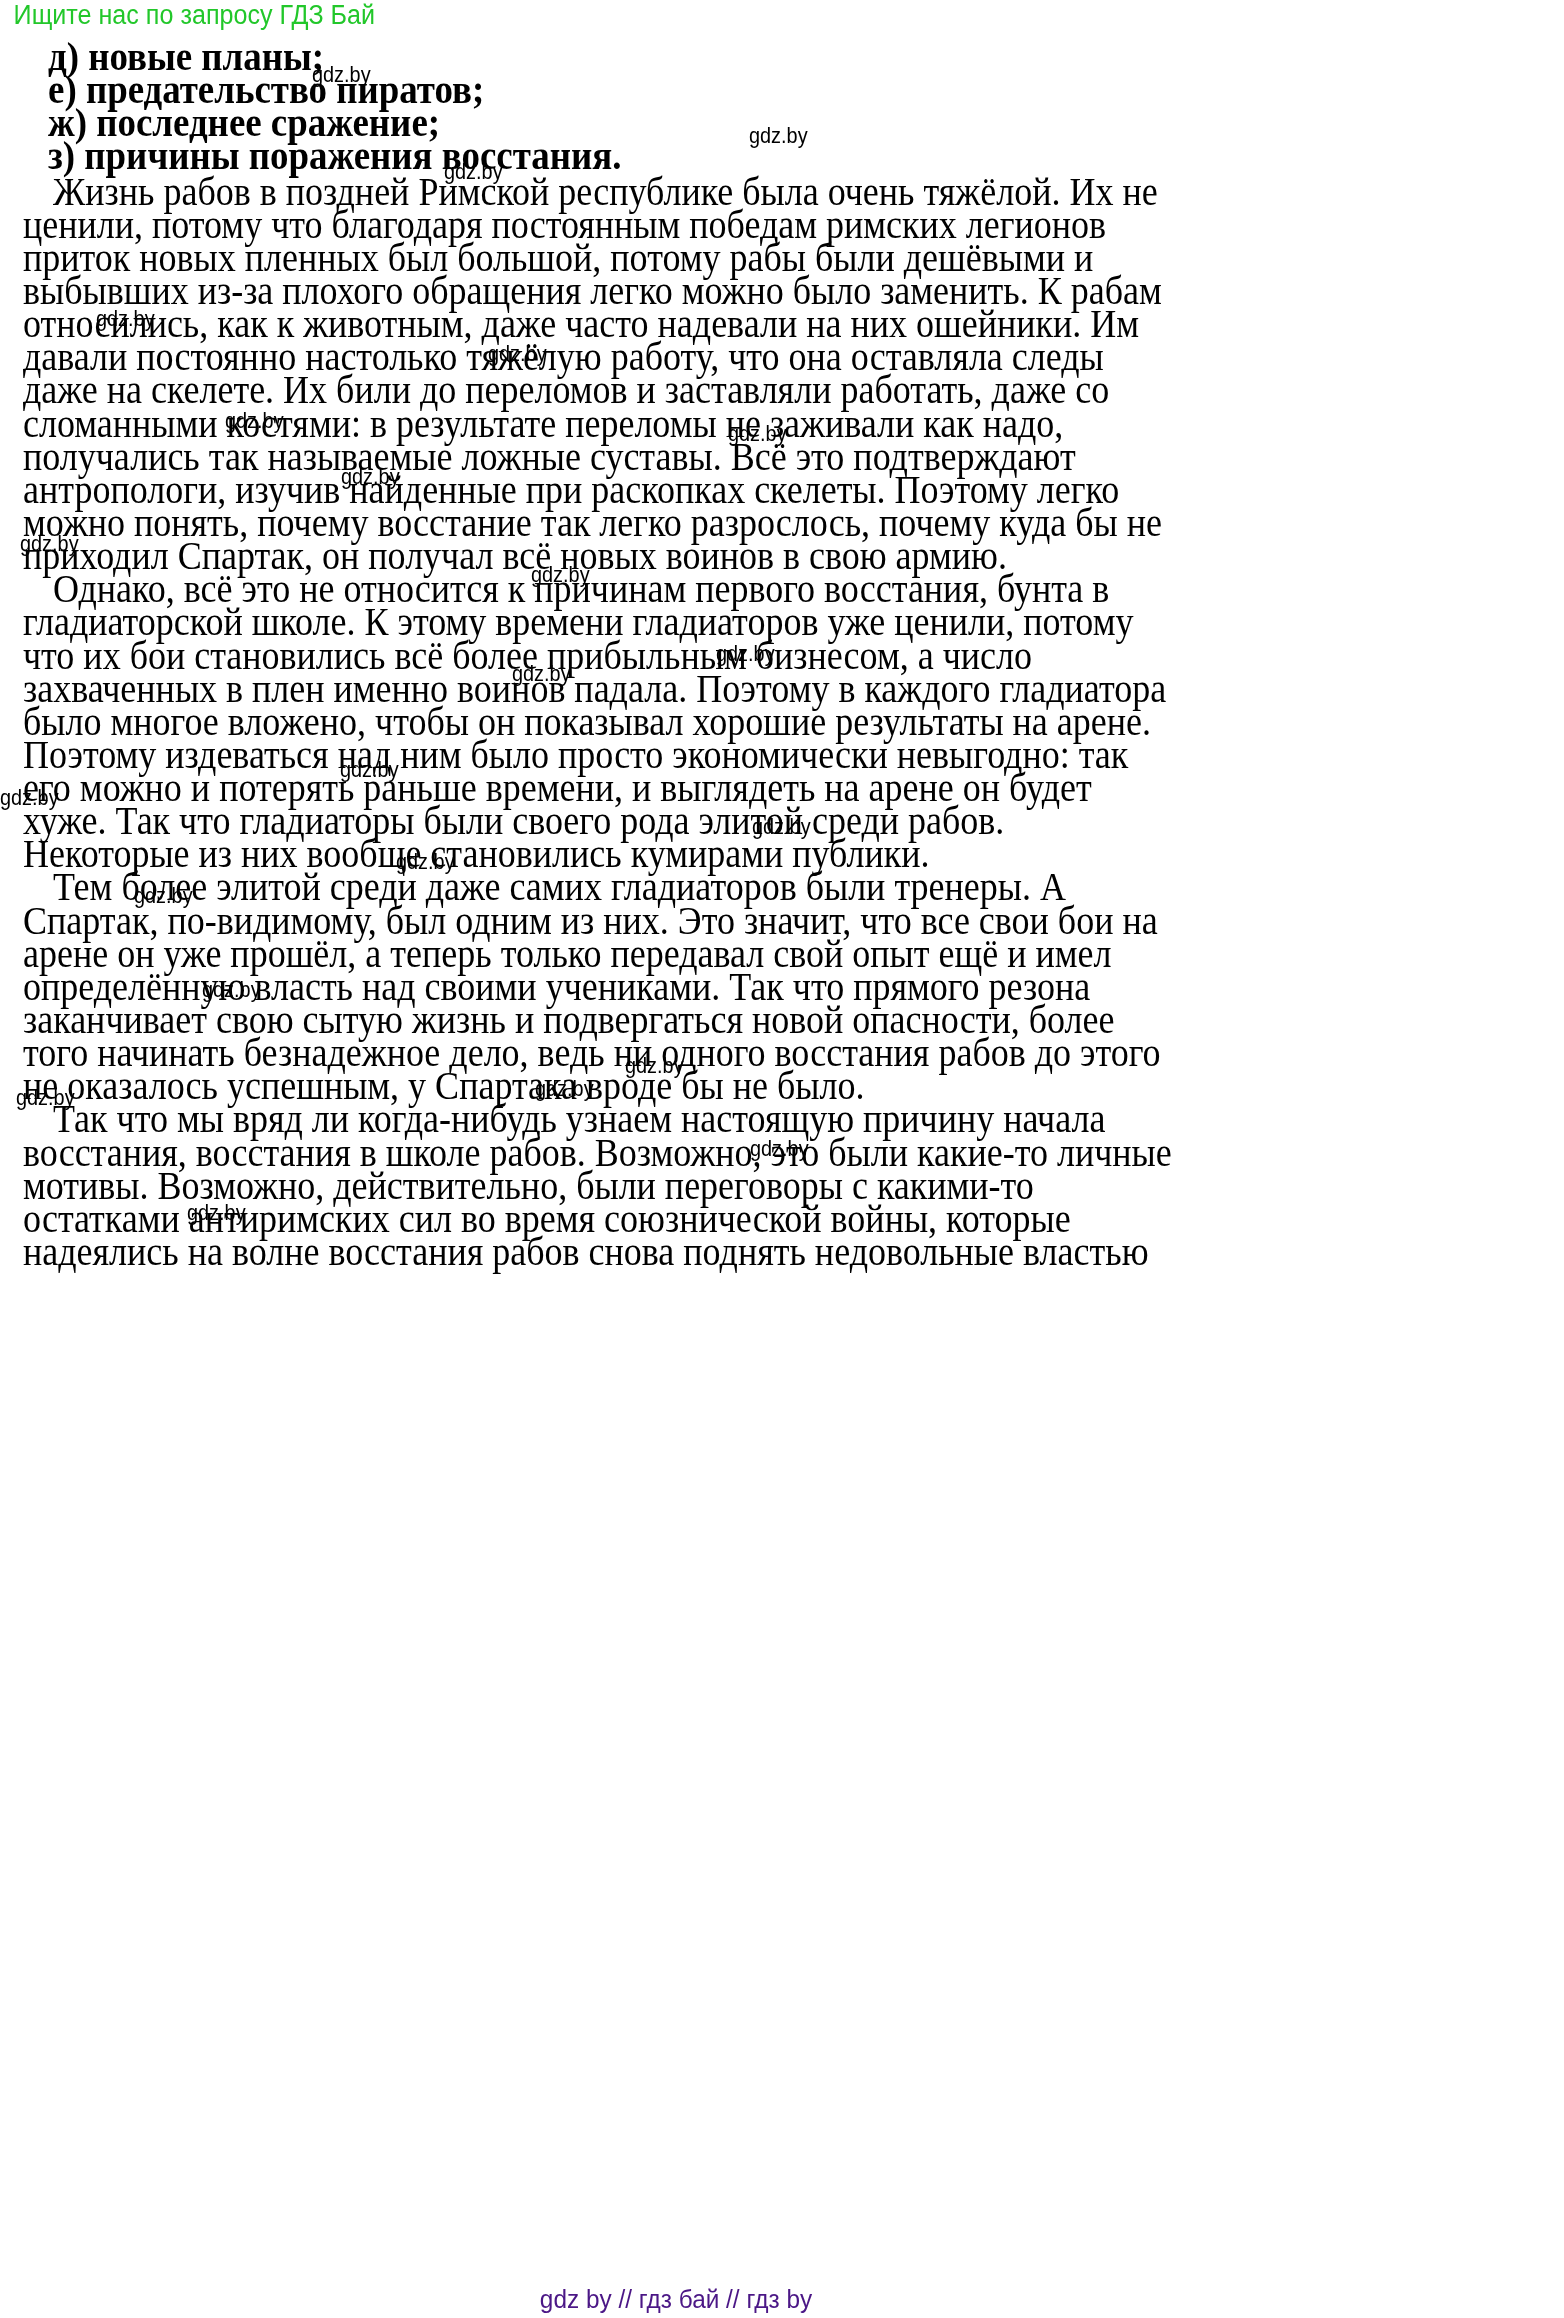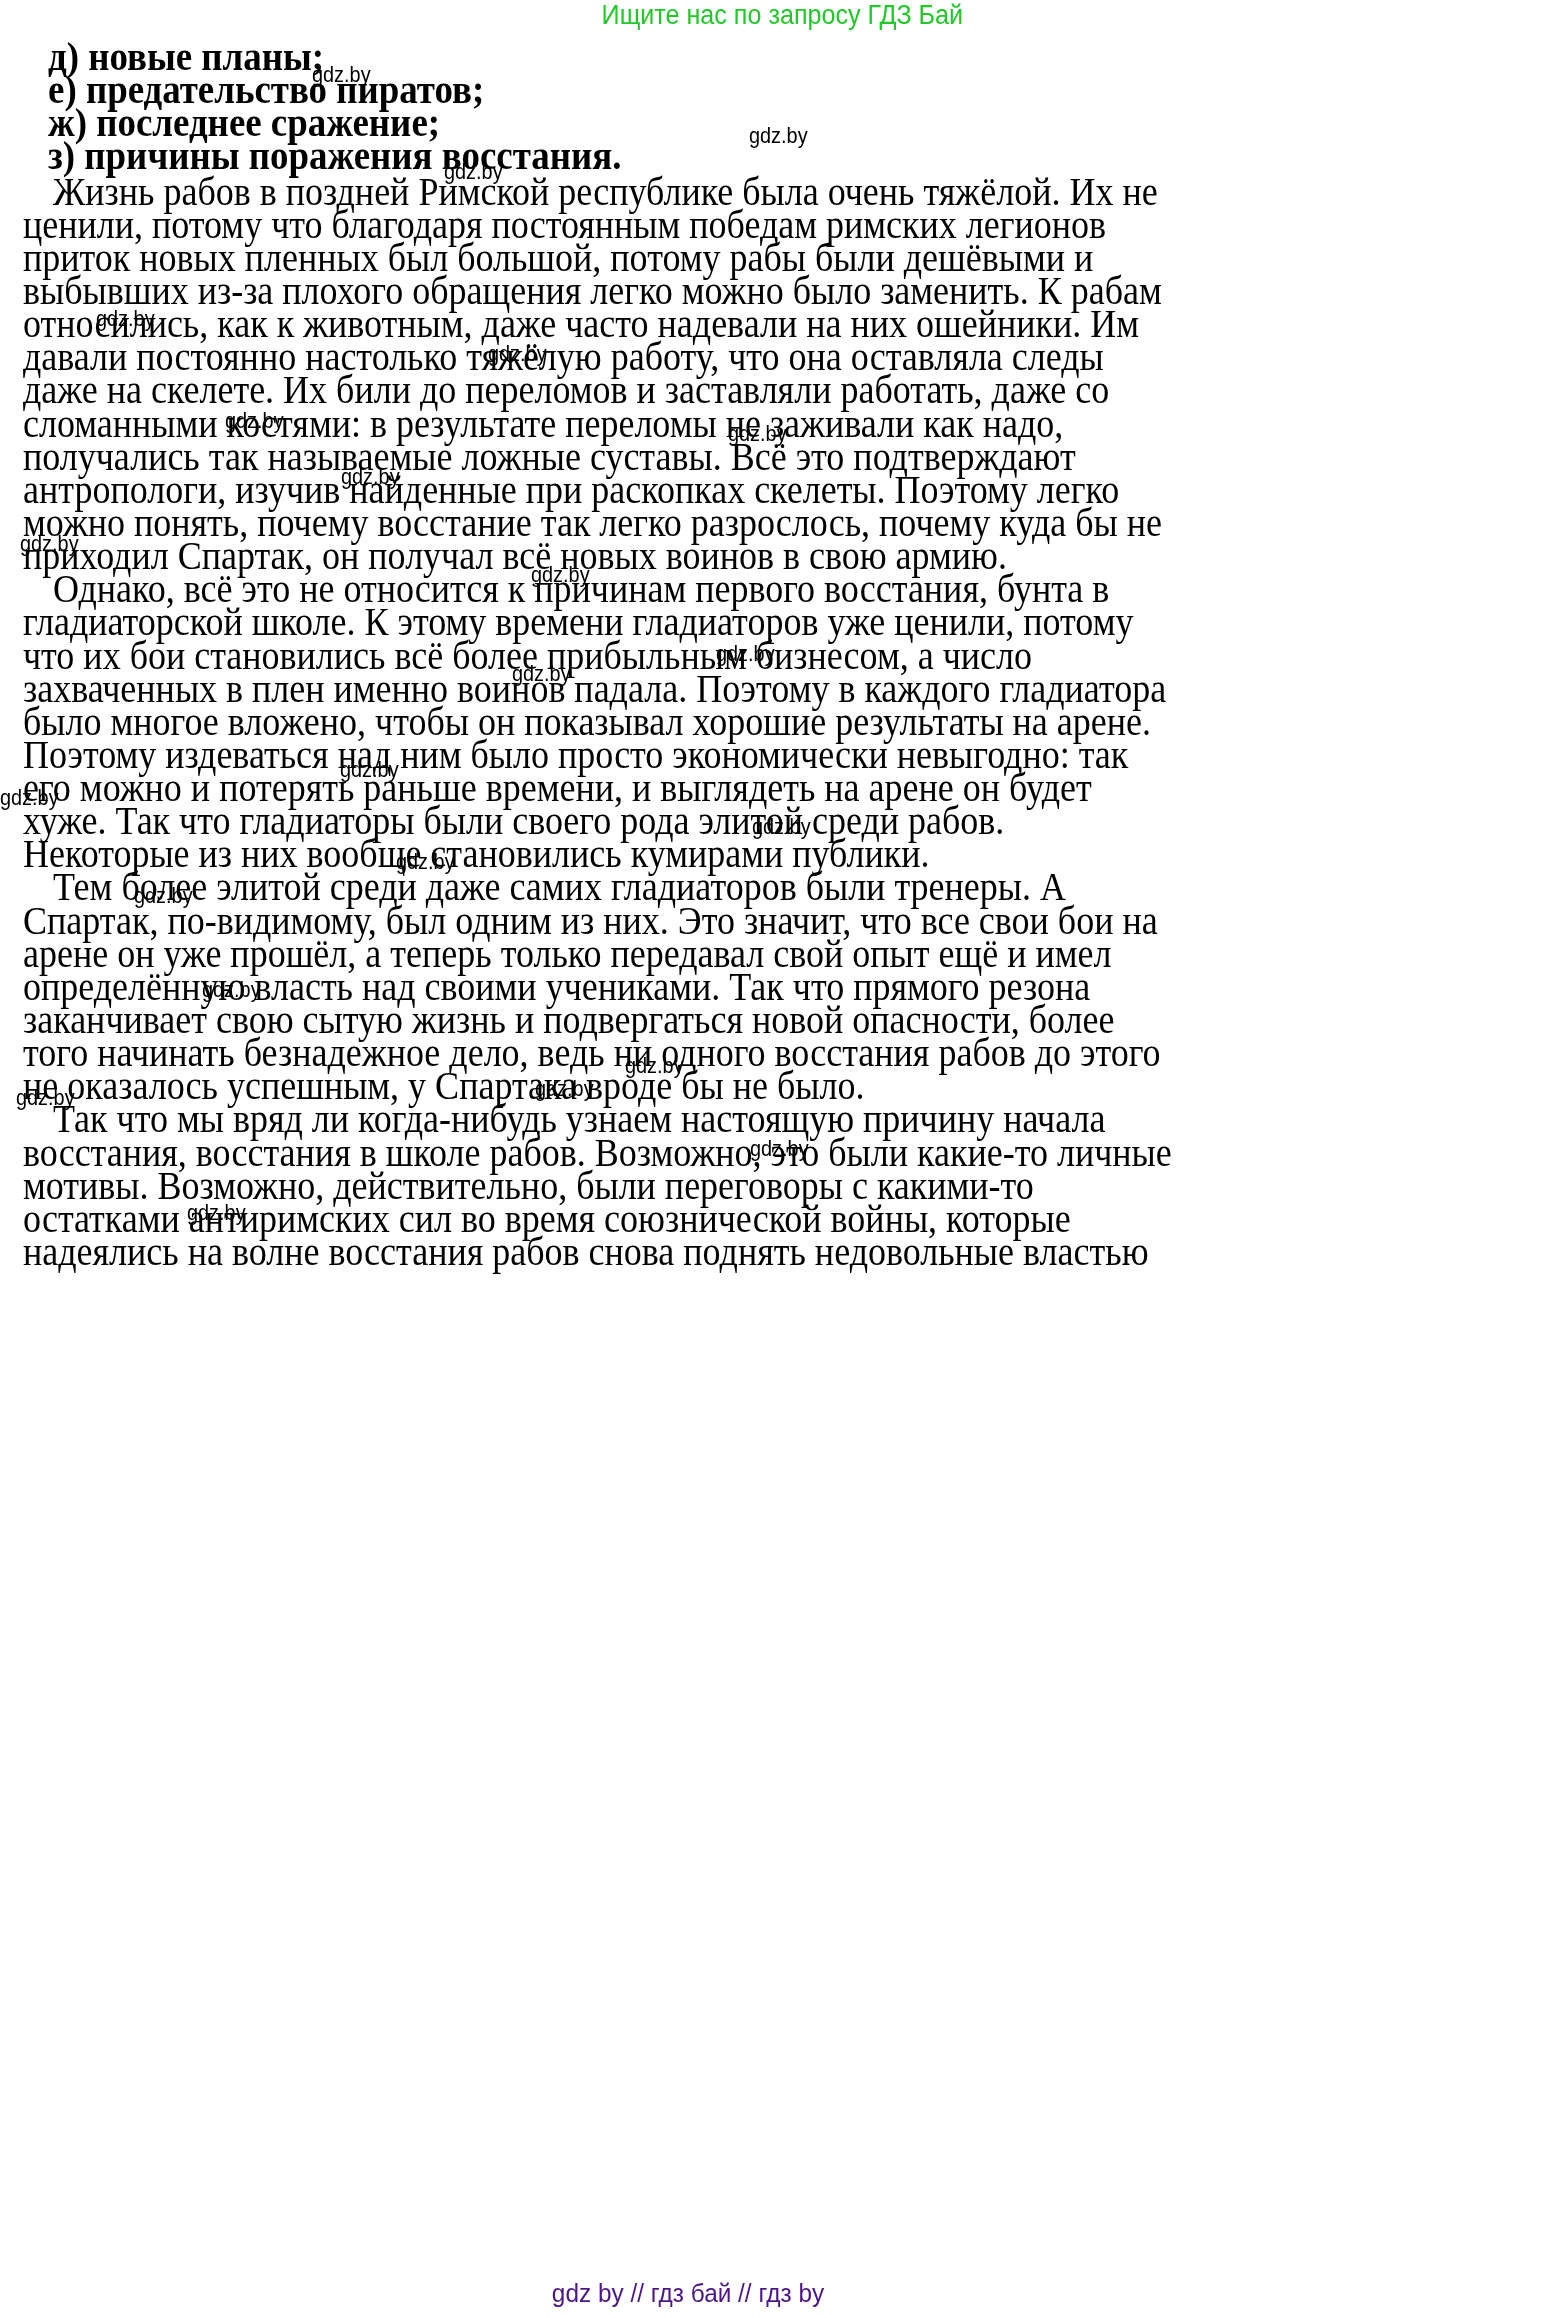--- a/index.html
+++ b/index.html
@@ -21,21 +21,20 @@
 
   
   #promo-bar {
     position: absolute;
     top: 0;
     left: 0;
     width: 1565px;
     height: 36px;
     display: flex;
     align-items: flex-start;
-    justify-content: center;
   }
   #promo-text {
     font-family: "Liberation Sans", "DejaVu Sans", sans-serif;
     font-size: 27px;
     line-height: 31px;
     color: #22c72a;
     letter-spacing: 0px;
     white-space: nowrap;
     transform: scaleX(0.93);
     transform-origin: center top;
@@ -75,26 +74,26 @@
     color: #000000;
     white-space: nowrap;
     transform: scaleX(0.88);
     transform-origin: left top;
     pointer-events: none;
   }
 
   
   #footer-bar {
     position: absolute;
-    left: 12px;
+    left: 0;
     bottom: 0;
     width: 1351px;
     height: 41px;
     display: flex;
-    align-items: flex-start;
+    align-items: center;
     justify-content: center;
   }
   #footer-text {
     font-family: "Liberation Sans", "DejaVu Sans", sans-serif;
     font-size: 26.5px;
     line-height: 30px;
     color: #4b1786;
     white-space: nowrap;
     transform: scaleX(0.92);
     transform-origin: center center;

